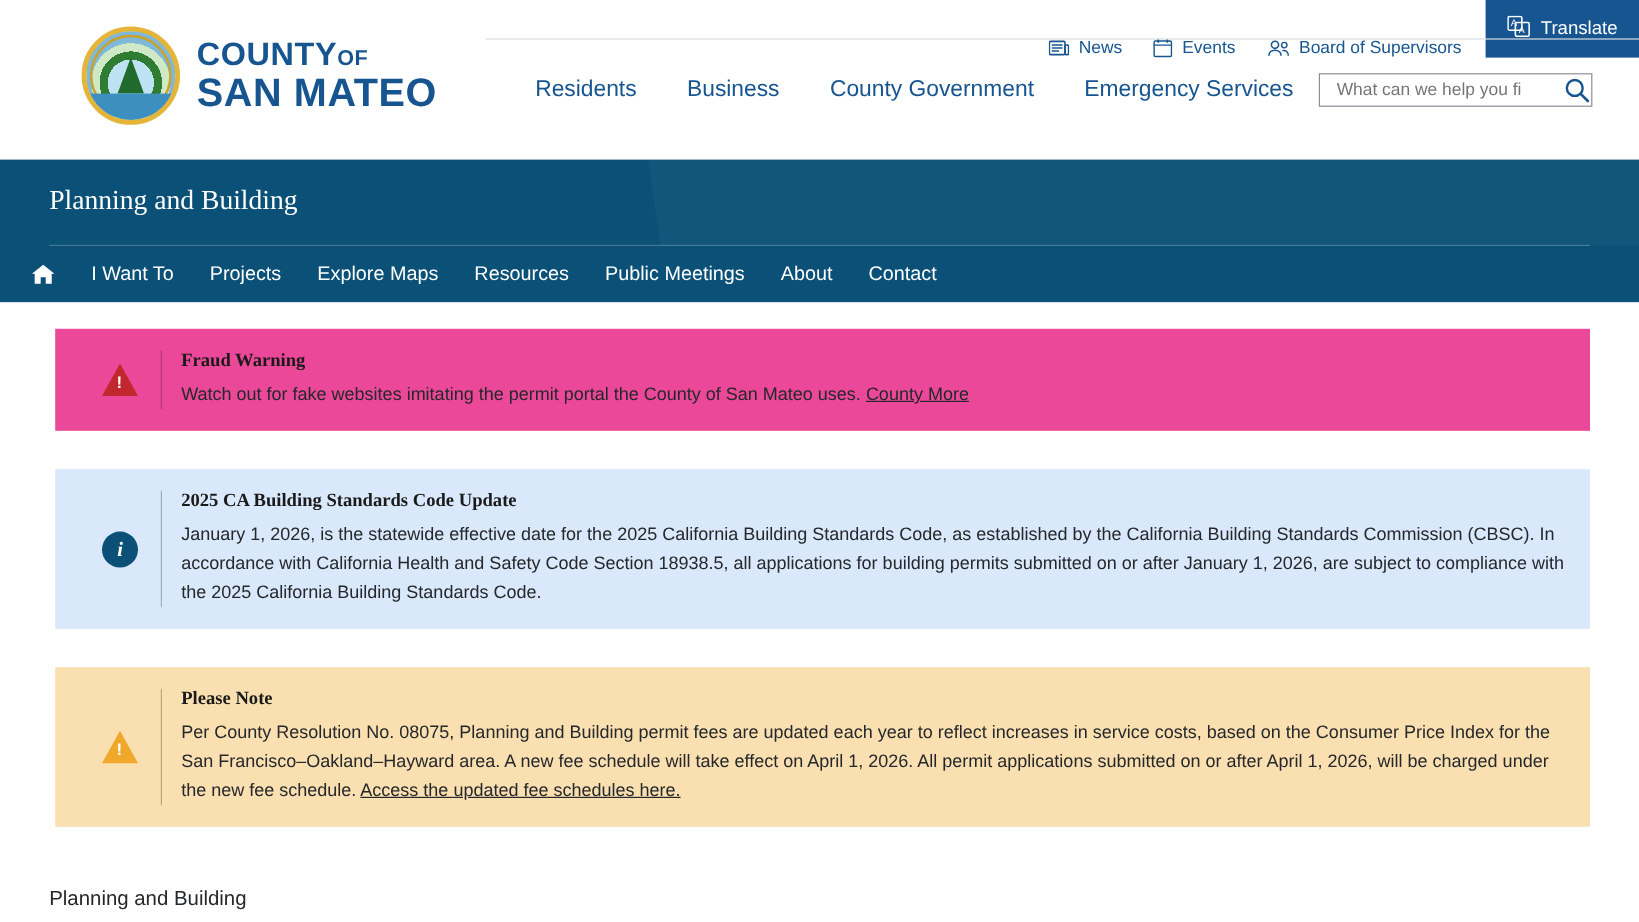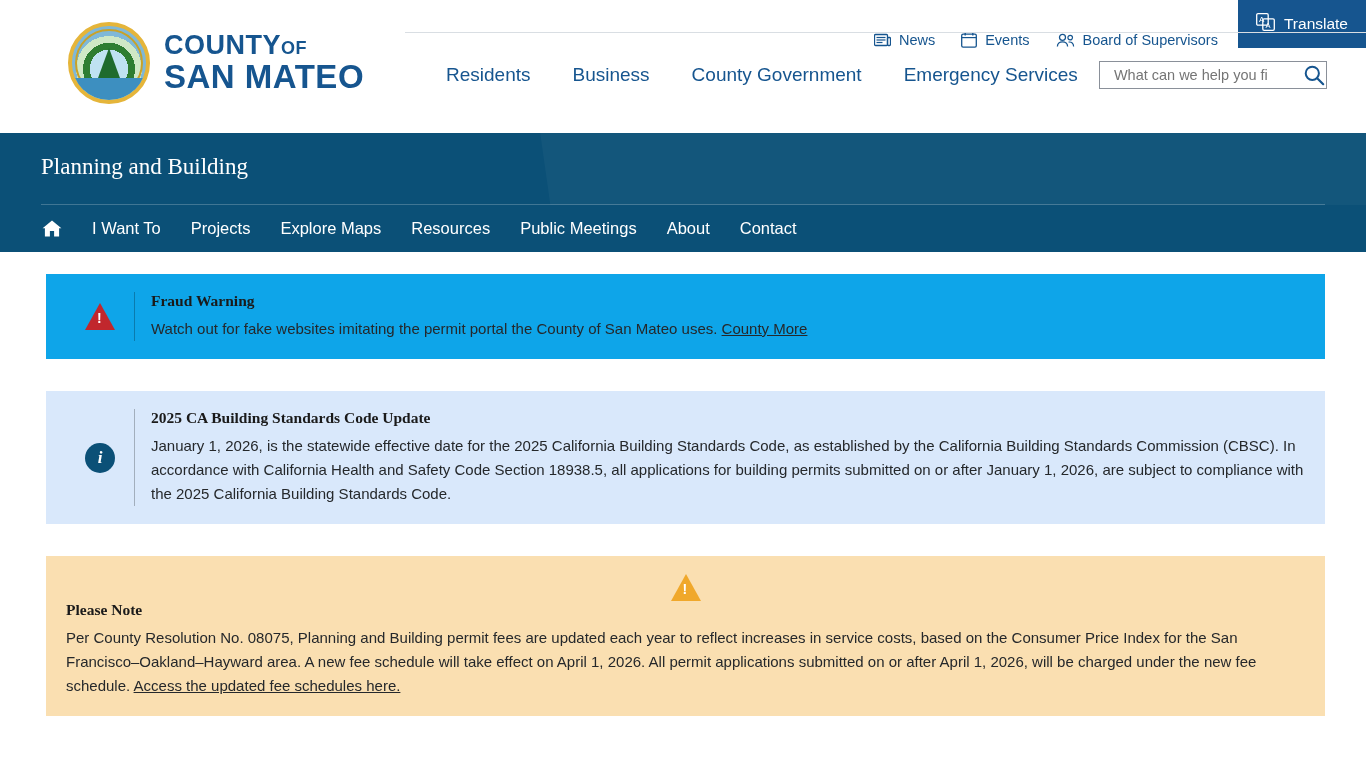--- a/index.html
+++ b/index.html
@@ -183,21 +183,21 @@
     height: 1px;
     background: rgba(255,255,255,0.22);
   }
 
   
   .dept-nav {
     height: 47px;
     background: #0b5077;
     display: flex;
     align-items: center;
-    padding-left: 41px;
+    padding-left: 25px;
     gap: 0;
   }
   .dept-nav a {
     color: #ffffff;
     font-size: 16.5px;
     text-decoration: none;
     padding: 0 15px;
     cursor: pointer;
     white-space: nowrap;
     font-family: "Liberation Sans", sans-serif;
@@ -240,23 +240,23 @@
   .alert .text {
     font-size: 15px;
     line-height: 24px;
     color: #25282b;
   }
   .alert .text a {
     color: #25282b;
     text-decoration: underline;
     cursor: pointer;
   }
-  .alert-danger { background: #0ea5e9; }
+  .alert-danger { background: #ec4899; }
   .alert-info { background: #d9e8fb; }
-  .alert-warn { background: #fadfb1; flex-direction: column; }
+  .alert-warn { background: #fadfb1; }
 
   .tri-warn {
     width: 0; height: 0;
     border-left: 15px solid transparent;
     border-right: 15px solid transparent;
     border-bottom: 27px solid #c1272d;
     position: relative;
   }
   .tri-warn::after {
     content: "!";

